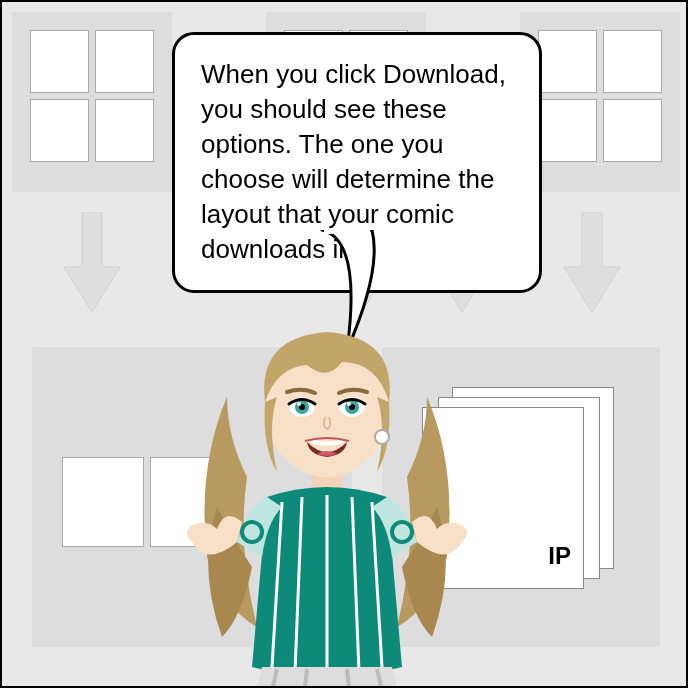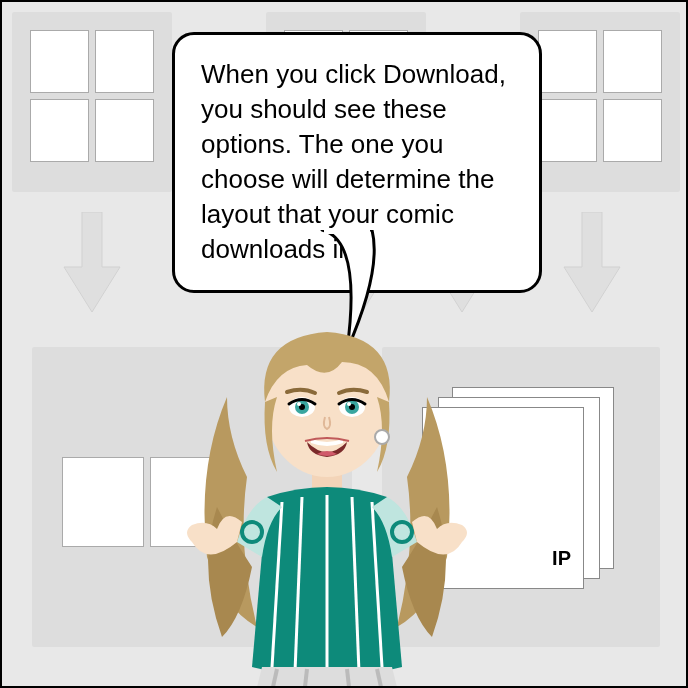--- a/index.html
+++ b/index.html
@@ -22,21 +22,21 @@
   .bottom-thumb{position:absolute;top:345px;background:#ddd;border-radius:2px;}
   .bottom-thumb.left{left:30px;width:320px;height:300px;}
   .bottom-thumb.right{left:380px;width:278px;height:300px;}
   .strip{position:absolute;top:110px;left:30px;width:170px;height:90px;display:flex;gap:6px;}
   .strip .cell{flex:1;background:#fff;border:1px solid #aaa;}
   .stack{position:absolute;top:40px;left:40px;width:200px;height:210px;}
   .page{position:absolute;width:160px;height:180px;background:#fff;border:1px solid #888;}
   .page.p1{top:0;left:30px;}
   .page.p2{top:10px;left:16px;}
   .page.p3{top:20px;left:0;}
-  .zip{position:absolute;right:12px;bottom:18px;font-weight:900;font-size:20px;color:#000;margin-left:16px;}
+  .zip{position:absolute;right:12px;bottom:18px;font-weight:900;font-size:24px;color:#000;margin-left:16px;}
   
   .bubble{position:absolute;top:30px;left:170px;width:370px;background:#fff;border:3px solid #000;border-radius:22px;padding:22px 26px;box-sizing:border-box;z-index:5;}
   .bubble p{margin:0;font-size:26px;line-height:1.35;color:#000;}
   .bubble-tail{position:absolute;top:228px;left:310px;width:70px;height:120px;z-index:6;}
   
   .avatar{position:absolute;left:165px;top:305px;width:320px;height:380px;z-index:7;}
   .avatar svg{width:100%;height:100%;}
 </style>
 </head>
 <body>

